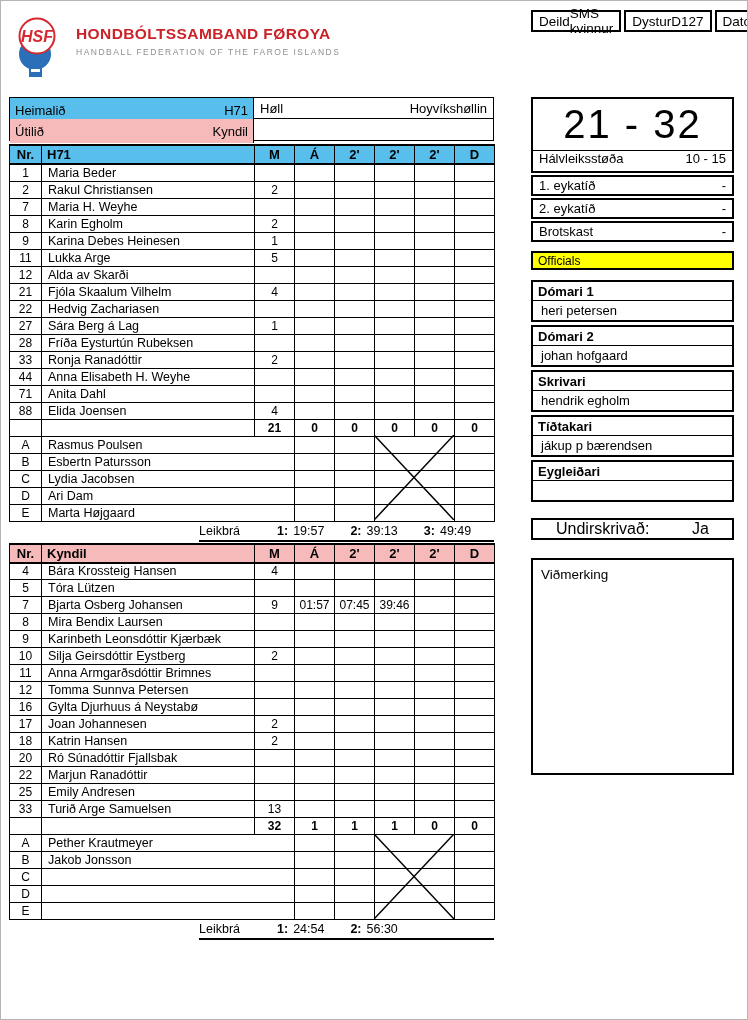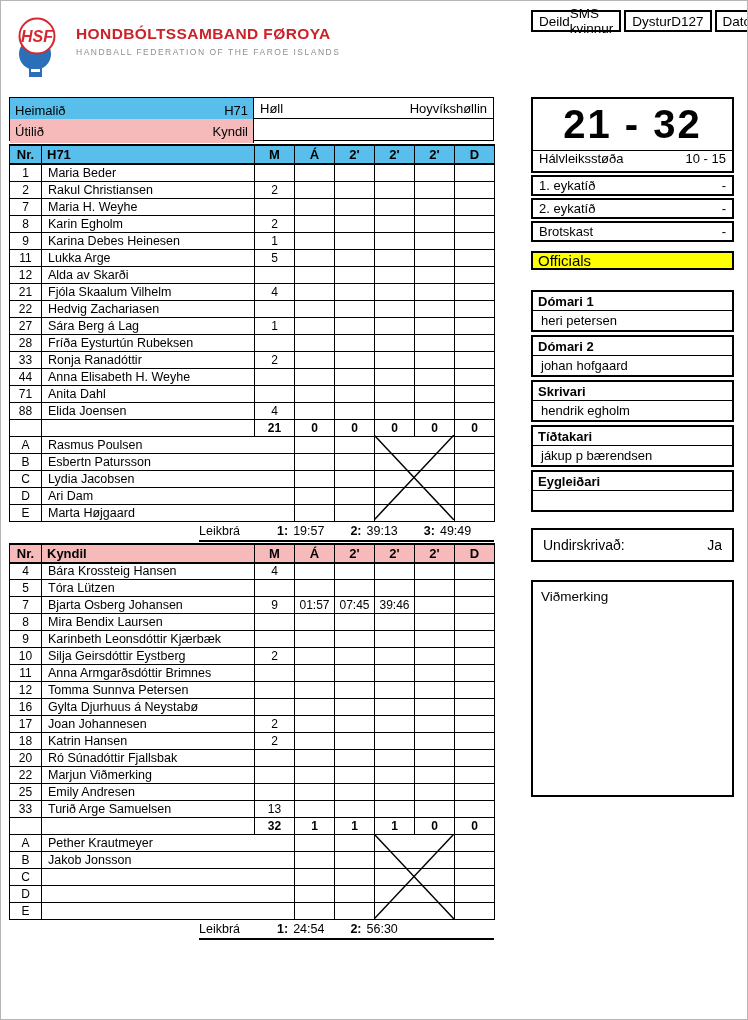--- a/index.html
+++ b/index.html
@@ -39,28 +39,28 @@
   .xoverlay svg{display:block}
   
   .leikbra{width:485px;height:20px;display:flex}
   .lb-inner{margin-left:190px;flex:1;border-bottom:2px solid #000;display:flex;gap:26px;font-size:12.5px;padding-top:2px}
   .lb-label{margin-right:11px}
   .lb-entry .lb-k{font-weight:bold;margin-right:5px}
   .roster-section + .roster-section{margin-top:1px}
   
   .score-panel{margin-bottom:9px}
   .score-box{border:2.5px solid #000}
-  .score{height:51px;display:flex;align-items:center;justify-content:center;font-size:40px;font-weight:bold;letter-spacing:2px}
+  .score{height:51px;display:flex;align-items:center;justify-content:center;font-size:40px;font-weight:normal;letter-spacing:2px}
   .score-sub{border-top:1.5px solid #000;height:21px;display:flex;justify-content:space-between;padding:0 6px;font-size:13px}
   .mini-row{border:2px solid #000;height:21px;display:flex;justify-content:space-between;align-items:center;padding:0 6px;font-size:13px;margin-top:2px}
-  .off-title{background:var(--off-color);border:2px solid #000;height:19px;font-size:15px;padding:0 5px;display:flex;align-items:center;margin-bottom:20px}
+  .off-title{background:var(--off-color);border:2px solid #000;height:19px;font-size:12px;padding:0 5px;display:flex;align-items:center;margin-bottom:10px}
   .off-entry{border:2px solid #000;margin-bottom:3px}
   .off-label{height:19px;border-bottom:1.5px solid #000;font-weight:bold;font-size:13px;padding:0 5px;display:flex;align-items:center}
   .off-value{height:19px;font-size:13px;padding:0 8px;display:flex;align-items:center}
-  .sign-box{border:2px solid #000;height:34px;display:flex;justify-content:space-between;align-items:center;padding:0 10px;font-size:14px;margin-top:16px}
+  .sign-box{border:2px solid #000;height:22px;display:flex;justify-content:space-between;align-items:center;padding:0 23px;font-size:16px;margin-top:16px}
   .remarks-box{border:2px solid #000;height:217px;margin-top:18px;padding:7px 8px;font-size:13.5px}
 </style>
 </head>
 <body>
 
 <div class="page">
 
   <div class="top-row">
     <div class="brand">
       <svg width="54" height="66" viewBox="0 0 54 66">
@@ -498,21 +498,21 @@
                   <td class="name">Ró Súnadóttir Fjallsbak</td>
                   <td class="num"></td>
                   <td class="num"></td>
                   <td class="num"></td>
                   <td class="num"></td>
                   <td class="num"></td>
                   <td class="num"></td>
                 </tr>
                 <tr>
                   <td class="num">22</td>
-                  <td class="name">Marjun Viðmerking</td>
+                  <td class="name">Marjun Ranadóttir</td>
                   <td class="num"></td>
                   <td class="num"></td>
                   <td class="num"></td>
                   <td class="num"></td>
                   <td class="num"></td>
                   <td class="num"></td>
                 </tr>
                 <tr>
                   <td class="num">25</td>
                   <td class="name">Emily Andresen</td>

